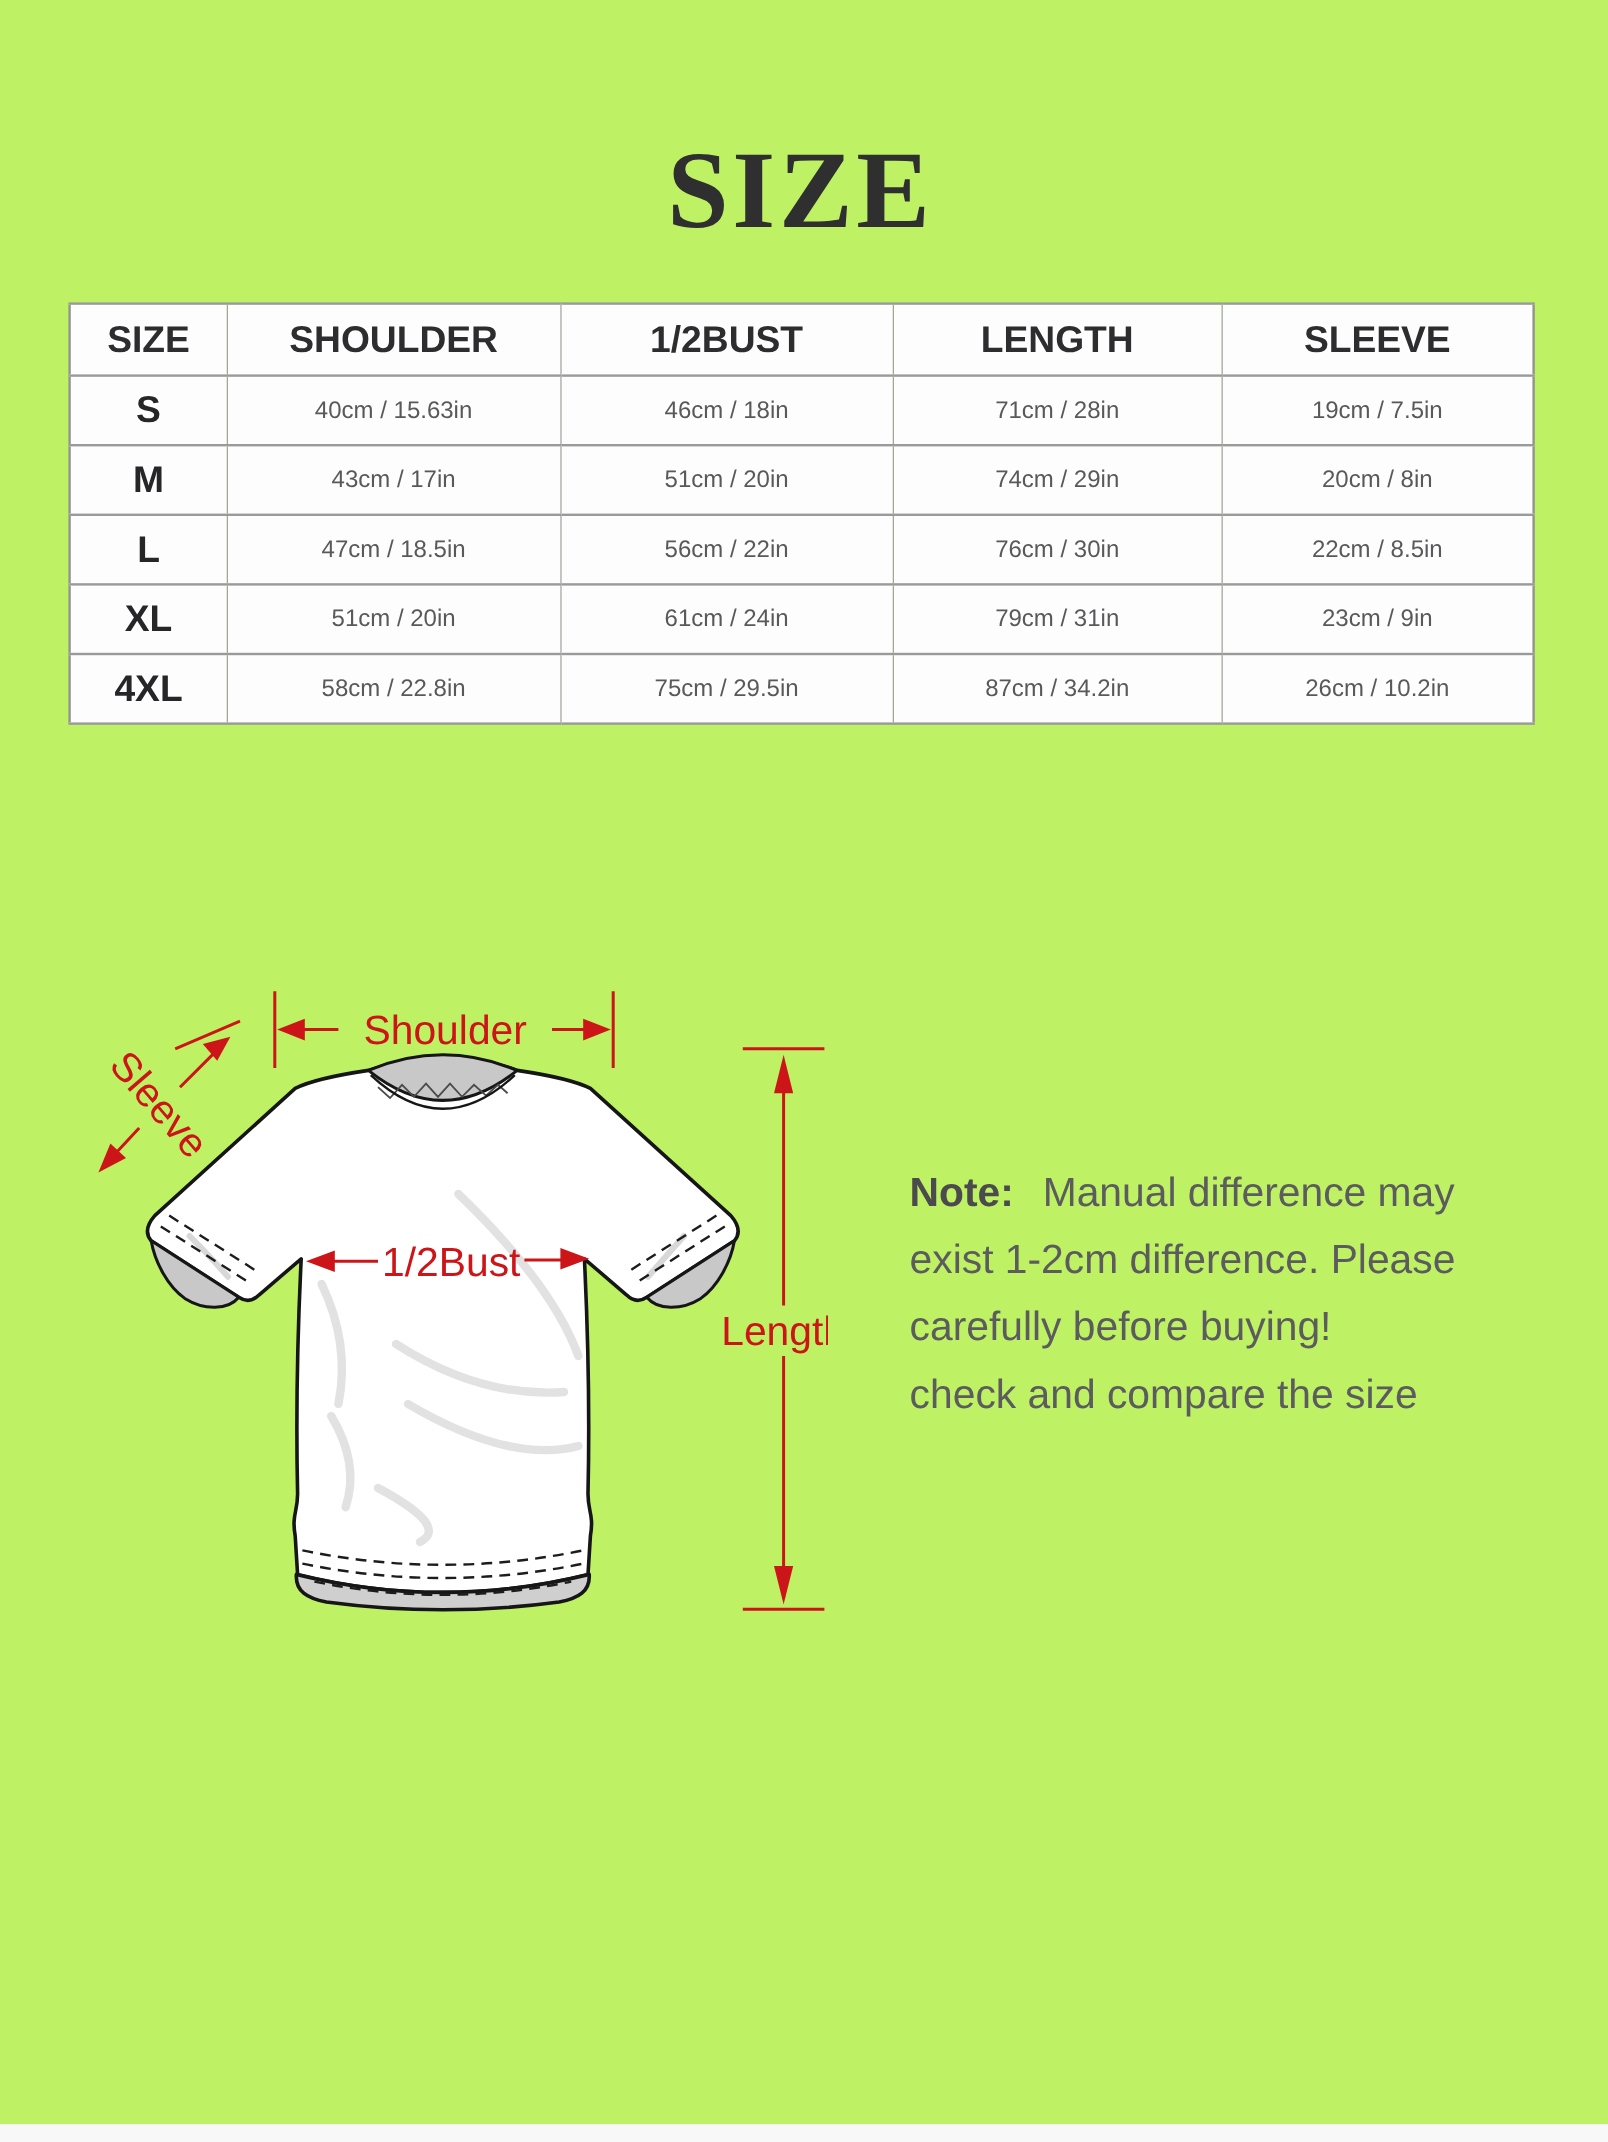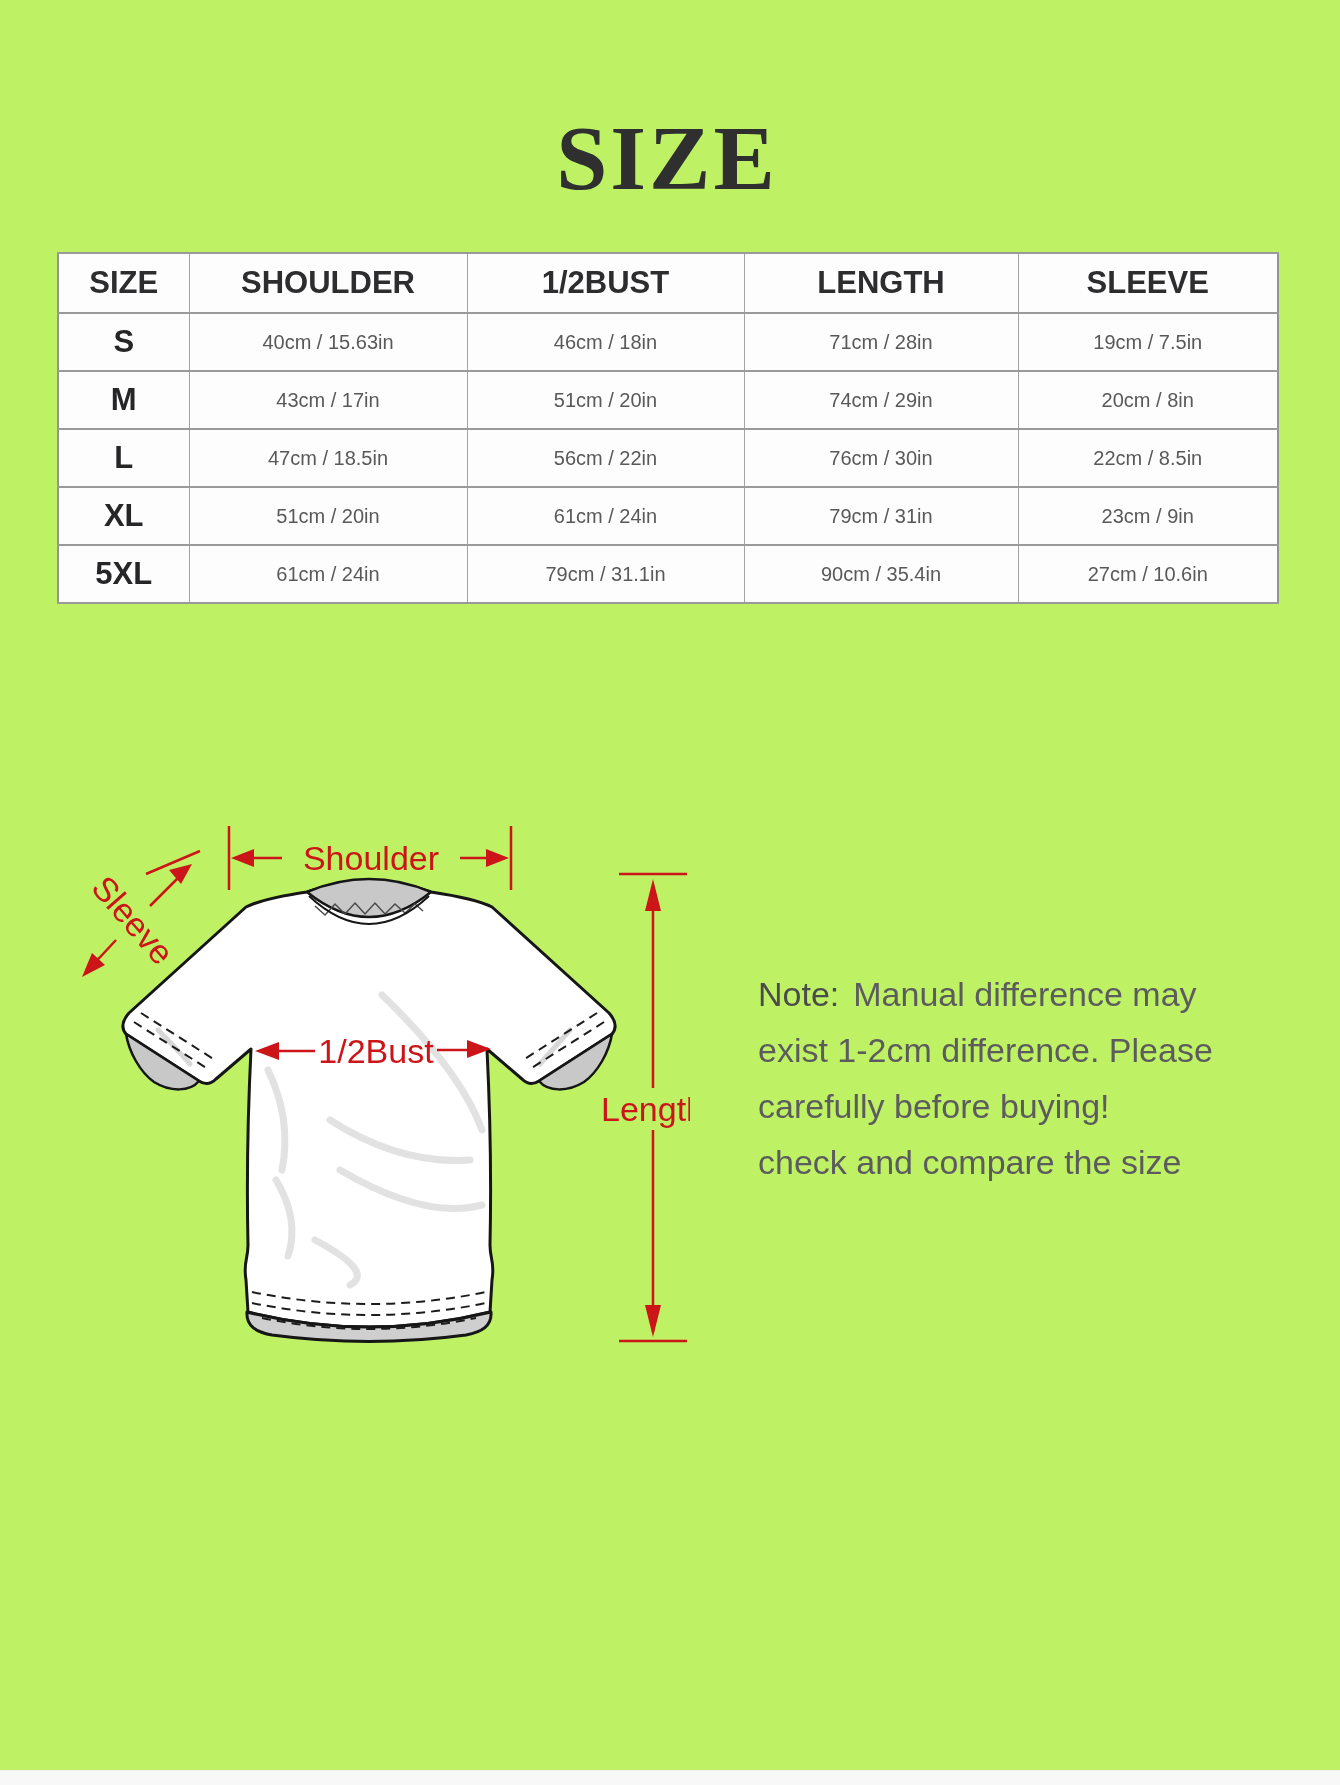--- a/index.html
+++ b/index.html
@@ -40,21 +40,21 @@
   }
   table.size-table td{ font-size:20px; font-weight:normal; color:#59595b; }
   table.size-table td.size-cell{ font-weight:bold; color:#262628; font-size:31px; }
 
   .diagram{ position:absolute; left:30px; top:700px; width:660px; height:700px; }
 
   .note{
     position:absolute; left:758px; top:966px; width:500px;
     font-size:34px; line-height:56px; color:#5c5c5e;
   }
-  .note .note-label{ font-weight:normal; color:#4b4b4d; margin-right:14px; }
+  .note .note-label{ font-weight:bold; color:#4b4b4d; margin-right:24px; }
 
   
   :root{ --accent:#cc1518; }
   .outline { fill:#ffffff; stroke:#161616; stroke-width:3; stroke-linejoin:round; }
   .grayfill{ fill:#c8c8c8; stroke:#161616; stroke-width:2.5; stroke-linejoin:round; }
   .bandfill{ fill:#cfcfcf; stroke:#161616; stroke-width:3; stroke-linejoin:round; }
   .thinline{ fill:none; stroke:#161616; stroke-width:2; }
   .stitch  { fill:none; stroke:#1c1c1c; stroke-width:2; stroke-dasharray:9,6; }
   .zigzag  { fill:none; stroke:#4a4a4a; stroke-width:1.5; }
   .wrinkle { fill:none; stroke:#e2e2e2; stroke-width:7; stroke-linecap:round; }
@@ -110,25 +110,25 @@
           <td>22cm / 8.5in</td>
         </tr>
         <tr>
           <td class="size-cell">XL</td>
           <td>51cm / 20in</td>
           <td>61cm / 24in</td>
           <td>79cm / 31in</td>
           <td>23cm / 9in</td>
         </tr>
         <tr>
-          <td class="size-cell">5XL</td>
-          <td>61cm / 24in</td>
-          <td>79cm / 31.1in</td>
-          <td>90cm / 35.4in</td>
-          <td>27cm / 10.6in</td>
+          <td class="size-cell">4XL</td>
+          <td>58cm / 22.8in</td>
+          <td>75cm / 29.5in</td>
+          <td>87cm / 34.2in</td>
+          <td>26cm / 10.2in</td>
         </tr>
       </tbody>
   </table>
 
   <div class="diagram">
     <svg width="660" height="700" viewBox="0 0 660 700" xmlns="http://www.w3.org/2000/svg">
 
       <path class="outline" d="
         M 277,192
         C 250,196 228,201 216,207

